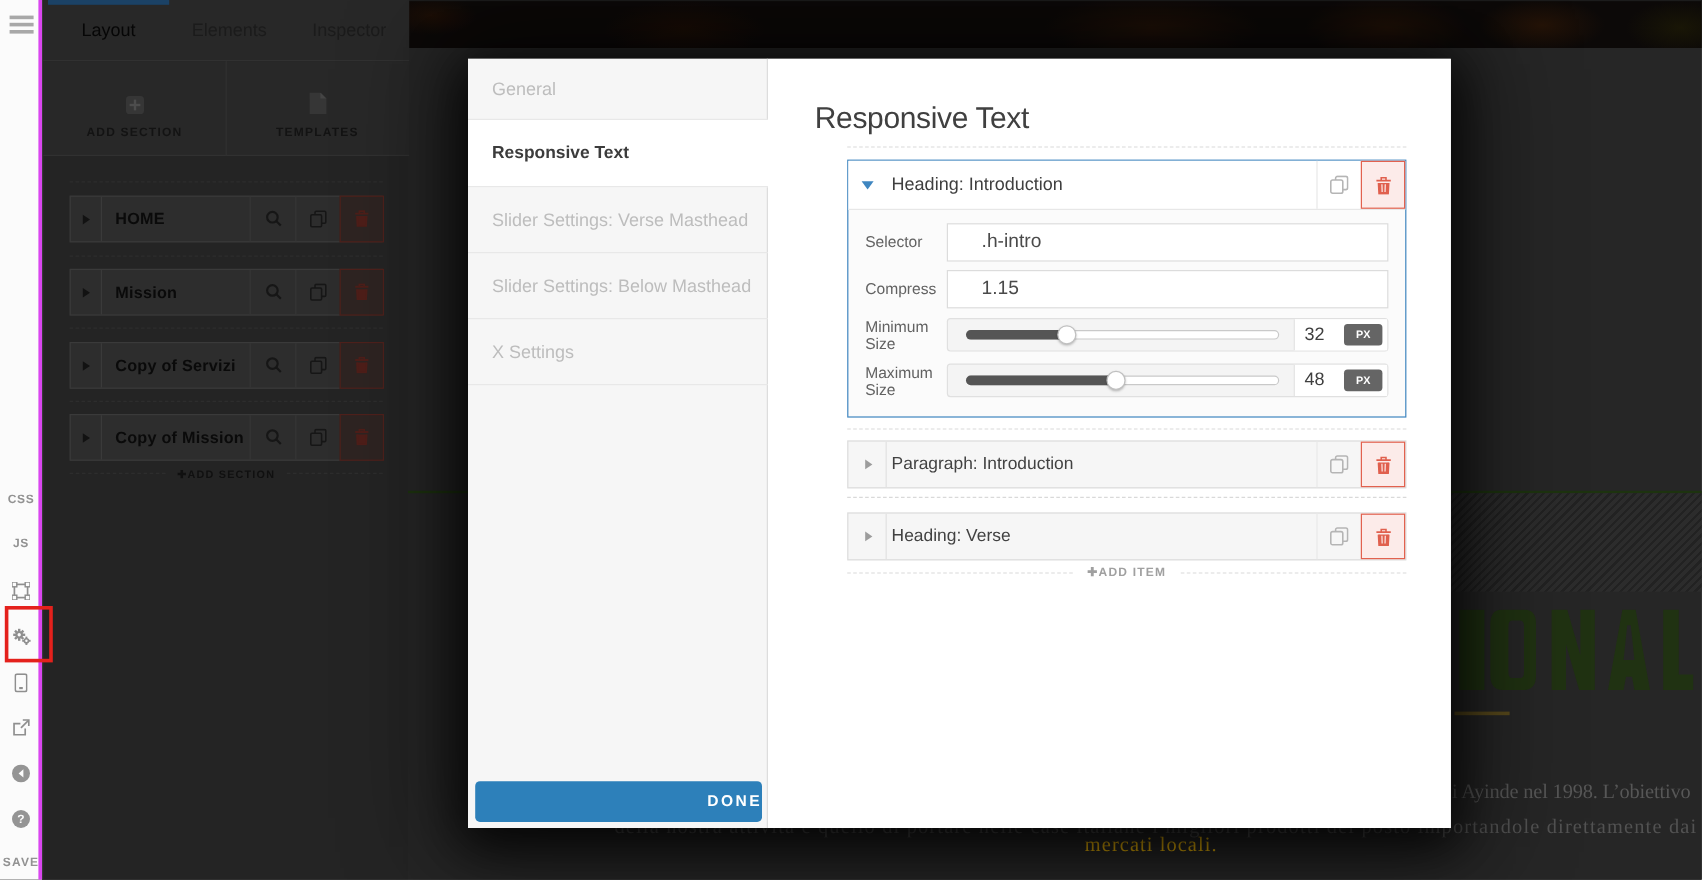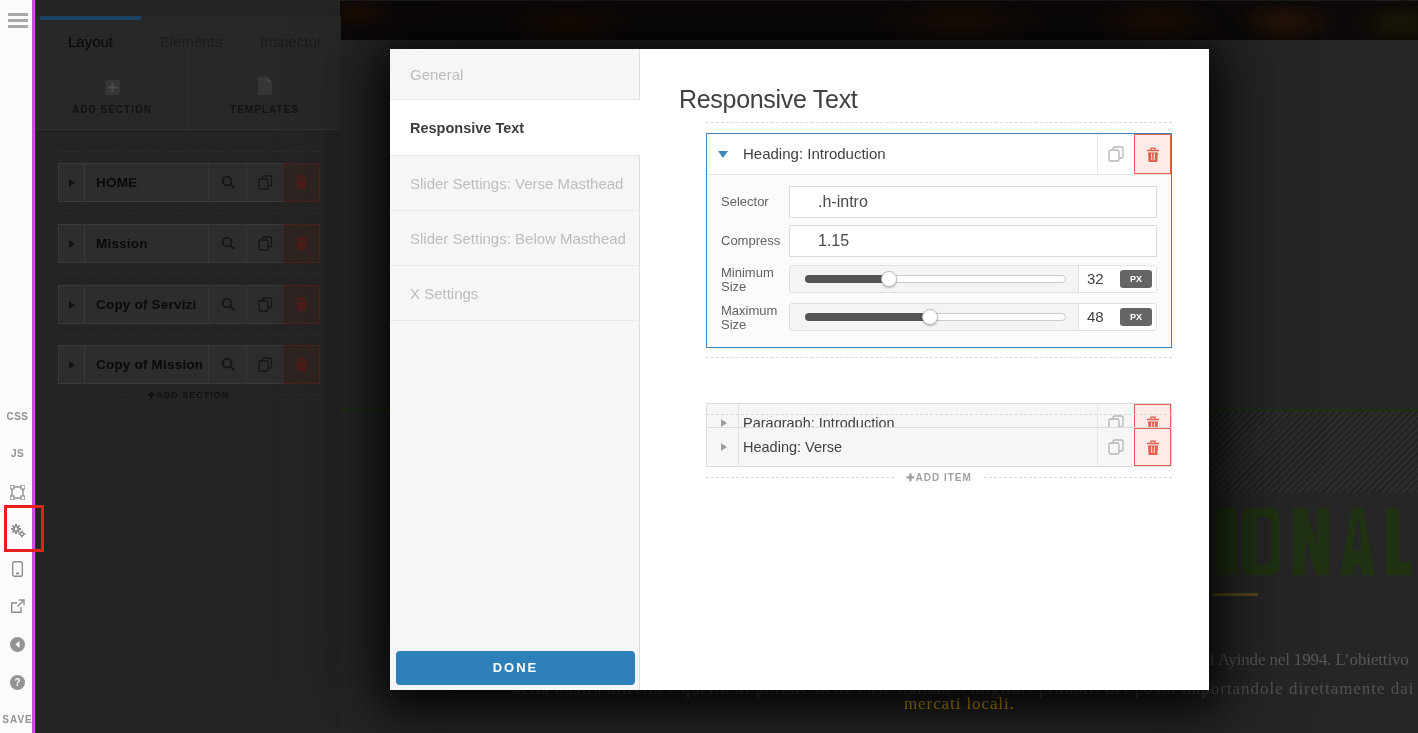--- a/index.html
+++ b/index.html
@@ -24,21 +24,21 @@
 #goldline { position:absolute; left:872px; top:593px; width:46px; height:3px; background:#594a1c; }
 .ptext { position:absolute; white-space:nowrap; font-family:"Liberation Serif", serif; font-size:17px; color:#545454; }
 
 #strip { position:absolute; left:0; top:0; width:35px; height:733px; background:#fbfbfb; border-right:3px solid #d946ef; z-index:30; }
 #strip .ic { position:absolute; left:0; width:35px; text-align:center; color:#8f8f8f; }
 #strip .lbl { font-size:10px; font-weight:bold; color:#929292; letter-spacing:.5px; }
 #burger { position:absolute; left:8px; top:13px; }
 #burger div { width:20px; height:3px; background:#a8a8a8; margin-bottom:3px; }
 
 #panel { position:absolute; left:35px; top:0; width:305px; height:733px; background:#242424; border-left:1px solid #393939; }
-#tabs { position:absolute; left:0; top:16px; width:305px; height:51px; background:#282828; border-bottom:1px solid #313131; }
+#tabs { position:absolute; left:0; top:0; width:305px; height:51px; background:#282828; border-bottom:1px solid #313131; }
 #tabs .tab { position:absolute; top:0; height:51px; line-height:51px; text-align:center; font-size:15px; }
 #bluebar { position:absolute; left:4px; top:0; width:101px; height:4px; background:#1b4266; }
 #btns { position:absolute; left:0; top:51px; width:305px; height:79px; background:#282828; border-bottom:1px solid #313131; }
 #btns .half { position:absolute; top:0; width:152px; height:79px; text-align:center; }
 #btns .bt { font-size:10px; font-weight:bold; letter-spacing:1px; color:#131313; margin-top:5px; }
 .prow { position:absolute; left:22px; width:261px; height:39px; background:#2d2d2d; border:1px solid #3a3a3a; }
 .prow .tg { position:absolute; left:0; top:0; width:26px; height:37px; border-right:1px solid #3a3a3a; }
 .prow .tg:after { content:""; position:absolute; left:10px; top:15px; border-left:6px solid #121212; border-top:4px solid transparent; border-bottom:4px solid transparent; }
 .prow .ti { position:absolute; left:37px; top:0; height:37px; line-height:37px; font-size:13.5px; font-weight:bold; letter-spacing:.2px; color:#0a0a0a; }
 .prow .c1 { position:absolute; left:149px; top:0; width:38px; height:37px; border-left:1px solid #363636; }
@@ -46,21 +46,21 @@
 .prow .tr { position:absolute; left:224px; top:-1px; width:37px; height:39px; background:#2e2422; border:1px solid #4e211c; }
 .pdash { position:absolute; left:22px; width:261px; height:0; border-top:1px dashed #2d2d2d; }
 #addsec { position:absolute; left:22px; top:390px; width:261px; height:9px; display:flex; align-items:center; }
 #addsec .dl { flex:1; border-top:1px dashed #2d2d2d; }
 #addsec .tx { font-size:9px; font-weight:bold; color:#101010; letter-spacing:1px; padding:0 10px; }
 
 #modal { position:absolute; left:390px; top:49px; width:819px; height:641px; background:#fff; z-index:20; box-shadow:0 10px 40px 6px rgba(0,0,0,0.8), 0 0 80px 20px rgba(0,0,0,0.45); }
 #mnav { position:absolute; left:0; top:0; width:250px; height:641px; background:#f6f6f6; border-right:1px solid #dddddd; }
 #mnav .item { position:absolute; left:0; width:250px; border-bottom:1px solid #e8e8e8; font-size:15px; color:#bdbdbd; padding-left:20px; display:flex; align-items:center; white-space:nowrap; overflow:hidden; }
 #mnav .sel { background:#fff; color:#3c3c3c; font-weight:bold; font-size:14.5px; }
-#done { position:absolute; left:6px; top:602px; width:239px; height:34px; background:#2d80ba; border-radius:4px; color:#fff; font-size:13px; font-weight:bold; letter-spacing:2px; text-align:center; line-height:34px; }
+#done { position:absolute; left:6px; top:602px; width:239px; height:34px; background:#2d80ba; border-radius:4px; color:#fff; font-size:13px; font-weight:bold; letter-spacing:2px; text-align:right; line-height:34px; }
 #mbody { position:absolute; left:250px; top:0; width:569px; height:641px; background:#fff; }
 #mtitle { position:absolute; left:39px; top:36px; font-size:25px; letter-spacing:-0.3px; color:#404040; }
 .mdash { position:absolute; left:66px; width:466px; border-top:1px dashed #d9d9d9; }
 #group { position:absolute; left:66px; top:84px; width:466px; height:215px; border:1px solid #3f86c0; background:#fbfbfb; }
 #ghead { position:absolute; left:0; top:0; width:464px; height:41px; background:#fff; border-bottom:1px solid #e7e7e7; }
 #ghead .tg { position:absolute; left:0; top:0; width:32px; height:40px; }
 #ghead .tg:after { content:""; position:absolute; left:11px; top:17px; border-top:7px solid #3f86c0; border-left:5px solid transparent; border-right:5px solid transparent; }
 #ghead .ti { position:absolute; left:36px; top:0; height:40px; line-height:40px; font-size:15px; color:#3f3f3f; }
 .copycell { position:absolute; right:37px; top:0; width:37px; height:100%; border-left:1px solid #e8e8e8; display:flex; align-items:center; justify-content:center; }
 .trashcell { position:absolute; right:0; top:0; width:37px; height:100%; background:#fcebe9; border:1px solid #e2614e; display:flex; align-items:center; justify-content:center; }
@@ -93,21 +93,21 @@
     <g fill="#203212">
       <rect x="6" y="0" width="21" height="67"></rect>
       <path d="M42 0 L60 0 Q70 0 70 12 L70 55 Q70 67 60 67 L42 67 Q32 67 32 55 L32 12 Q32 0 42 0 Z M50 9 Q47 9 47 14 L47 52 Q47 57 50 57 L57 57 Q60 57 60 52 L60 14 Q60 9 57 9 Z" fill-rule="evenodd"></path>
       <path d="M83 67 L83 0 L96 0 L107 38 L107 0 L119 0 L119 67 L106 67 L95 29 L95 67 Z"></path>
       <path d="M130 67 L142 0 L153 0 L165 67 L152 67 L150 56 L145 56 L143 67 Z M146 13 L149 13 L152 42 L143 42 Z" fill-rule="evenodd"></path>
       <path d="M176 0 L189 0 L189 54 L201 54 L201 67 L176 67 Z"></path>
     </g>
   </svg>
   <div id="goldline"></div>
 </div>
-<div class="ptext" style="left:1210px; top:650px; letter-spacing:-0.15px; color:#575757;">i Ayinde nel 1994. L’obiettivo</div>
+<div class="ptext" style="left:1210px; top:650px; letter-spacing:-0.15px; color:#575757;">i Ayinde nel 1998. L’obiettivo</div>
 <div class="ptext" style="left:512px; top:679px; letter-spacing:0.97px; color:#525252;">della nostra attività è quello di portare nelle case italiane i migliori prodotti del posto importandole direttamente dai</div>
 <div class="ptext" style="left:904px; top:694px; letter-spacing:0.9px; color:#eab308;">mercati locali.</div>
 
 <div id="panel">
   <div id="tabs">
     <div id="bluebar"></div>
     <div class="tab" style="left:4px; width:101px; color:#060606;">Layout</div>
     <div class="tab" style="left:105px; width:100px; color:#1b1b1b;">Elements</div>
     <div class="tab" style="left:205px; width:100px; color:#1b1b1b;">Inspector</div>
   </div>
@@ -311,21 +311,21 @@
             <div class="tfill" style="width:126px;"></div>
             <div class="knob" style="left:116px;"></div>
           </div>
           <div class="sval">
             <div class="num">48</div>
             <div class="px">PX</div>
           </div>
       </div>
     </div>
     <div class="mdash" style="top:308px;"></div>
-    <div class="mrow" style="top:318px;margin-top:36px;">
+    <div class="mrow" style="top:318px;">
       <div class="tg"></div>
         <div class="ti">Paragraph: Introduction</div>
       <div class="copycell">
           <svg width="16" height="16" viewBox="0 0 16 16">
             <rect x="5" y="1" width="10" height="11" rx="1.5" fill="#f6f6f6" stroke="#b5b5b5" stroke-width="1.3"></rect>
             <rect x="1" y="4" width="10" height="11" rx="1.5" fill="#f6f6f6" stroke="#b5b5b5" stroke-width="1.3"></rect>
           </svg>
         </div>
       <div class="trashcell">
           <svg width="14" height="15" viewBox="0 0 14 15">

